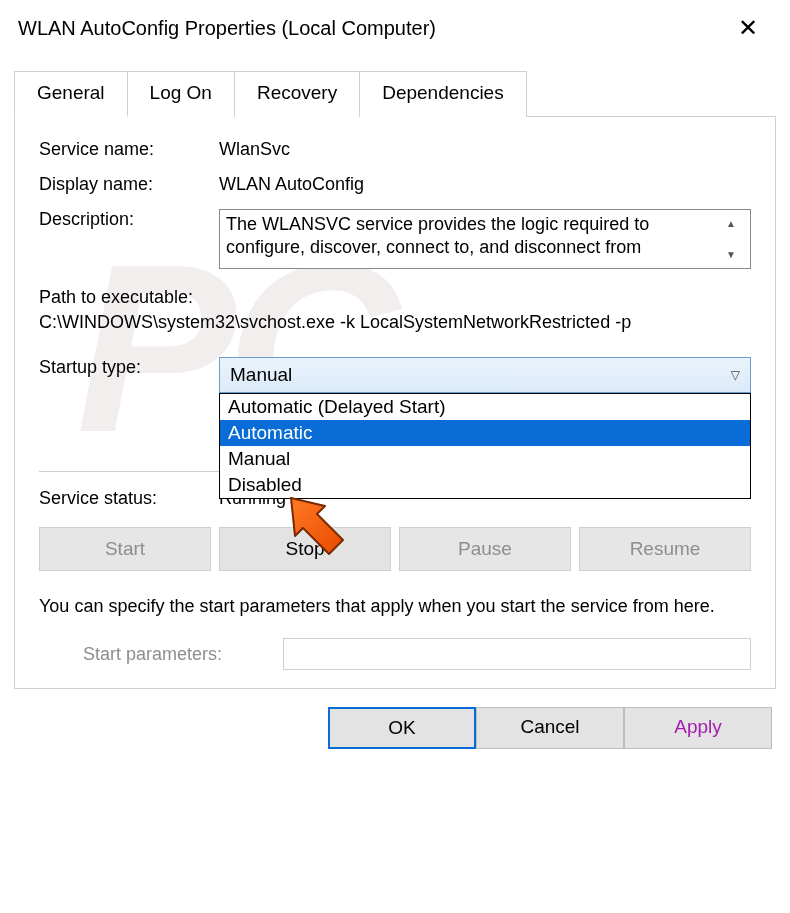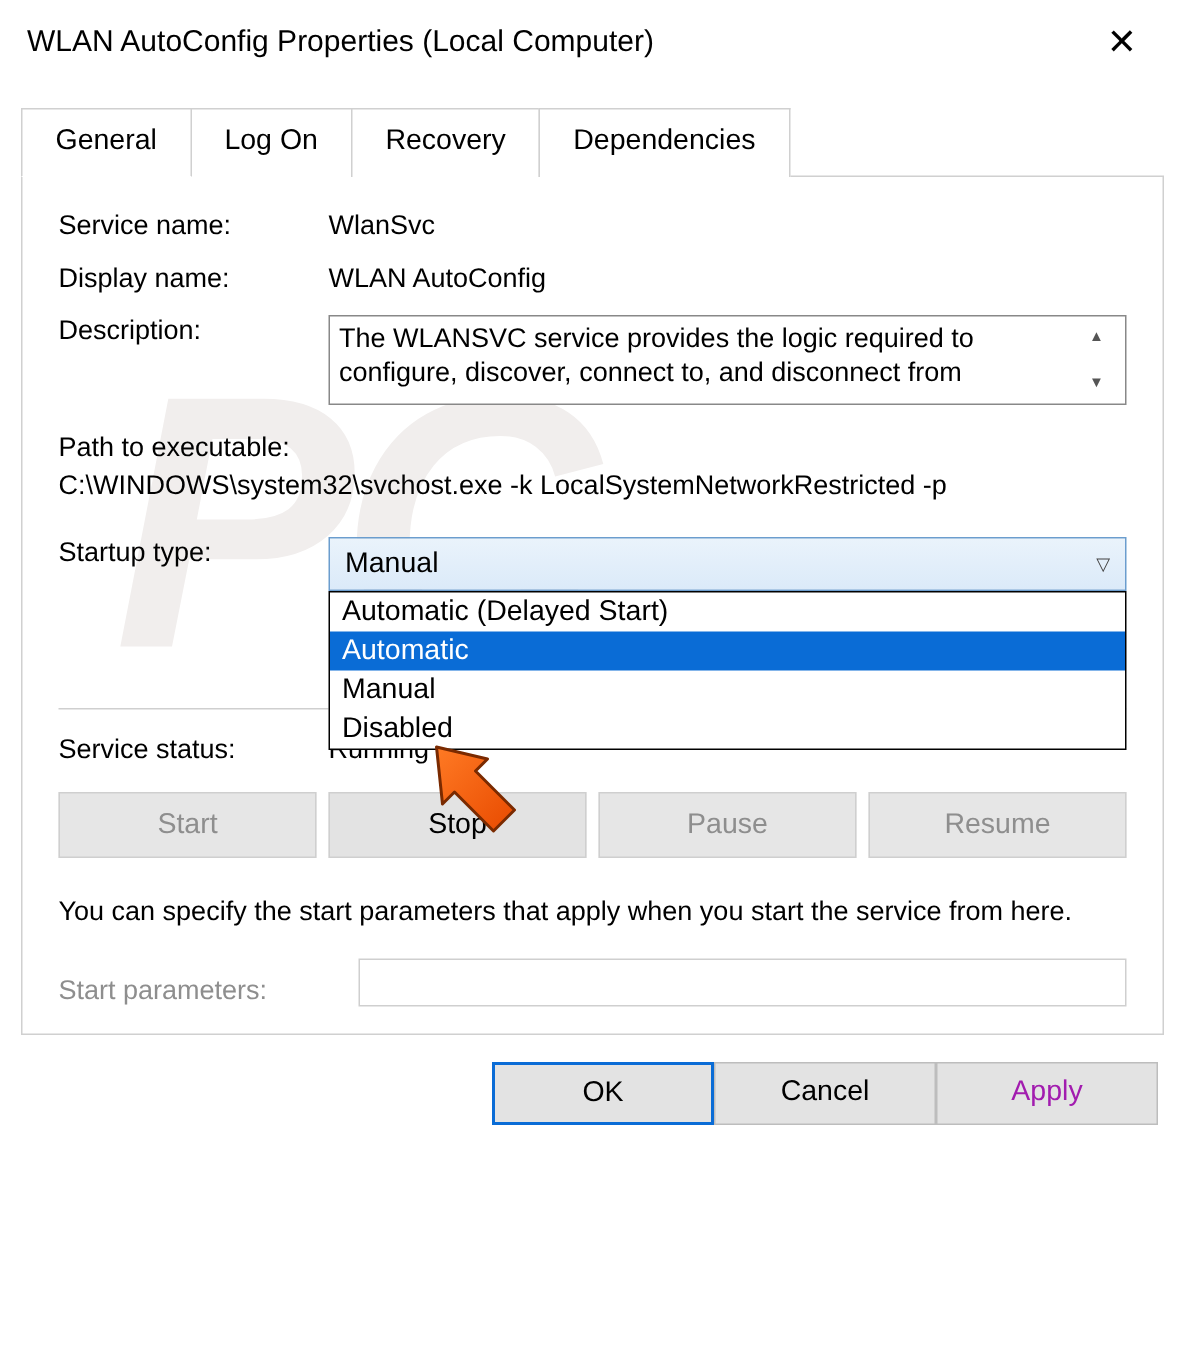--- a/index.html
+++ b/index.html
@@ -130,21 +130,21 @@
   text-align: center;
   padding: 10px 0;
   background: #e3e3e3;
   border: 1px solid #cfcfcf;
   font-size: 19px;
   color: #000;
   cursor: default;
 }
 .svc-btn.disabled { color: #8e8e8e; background: #e6e6e6; }
 .help-text { margin-bottom: 20px; line-height: 1.3; }
-.params-row { display: flex; align-items: flex-end; }
+.params-row { display: flex; align-items: center; margin-left: 44px; }
 .params-label { width: 200px; color: #8e8e8e; }
 .params-input {
   flex: 1;
   border: 1px solid #cfcfcf;
   background: #fff;
   height: 32px;
 }
 .dialog-btn-row {
   display: flex;
   justify-content: flex-end;

